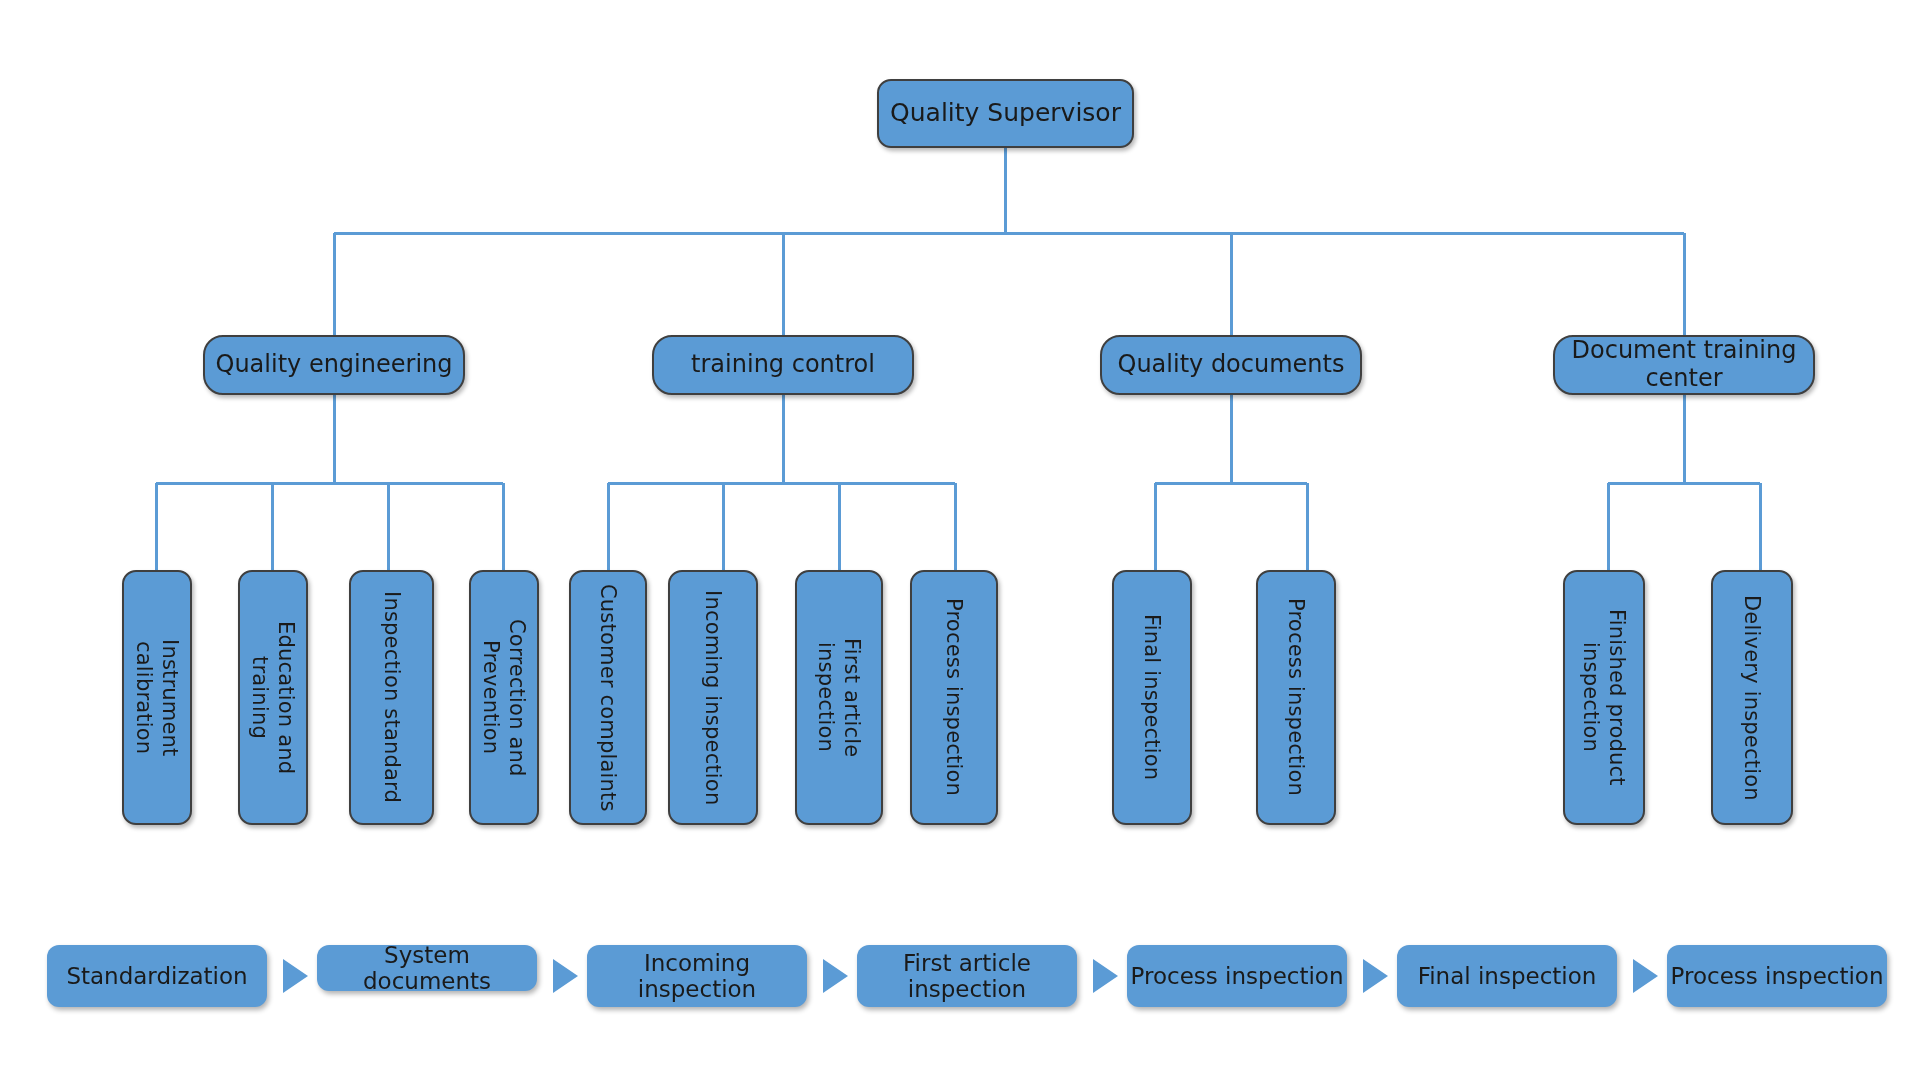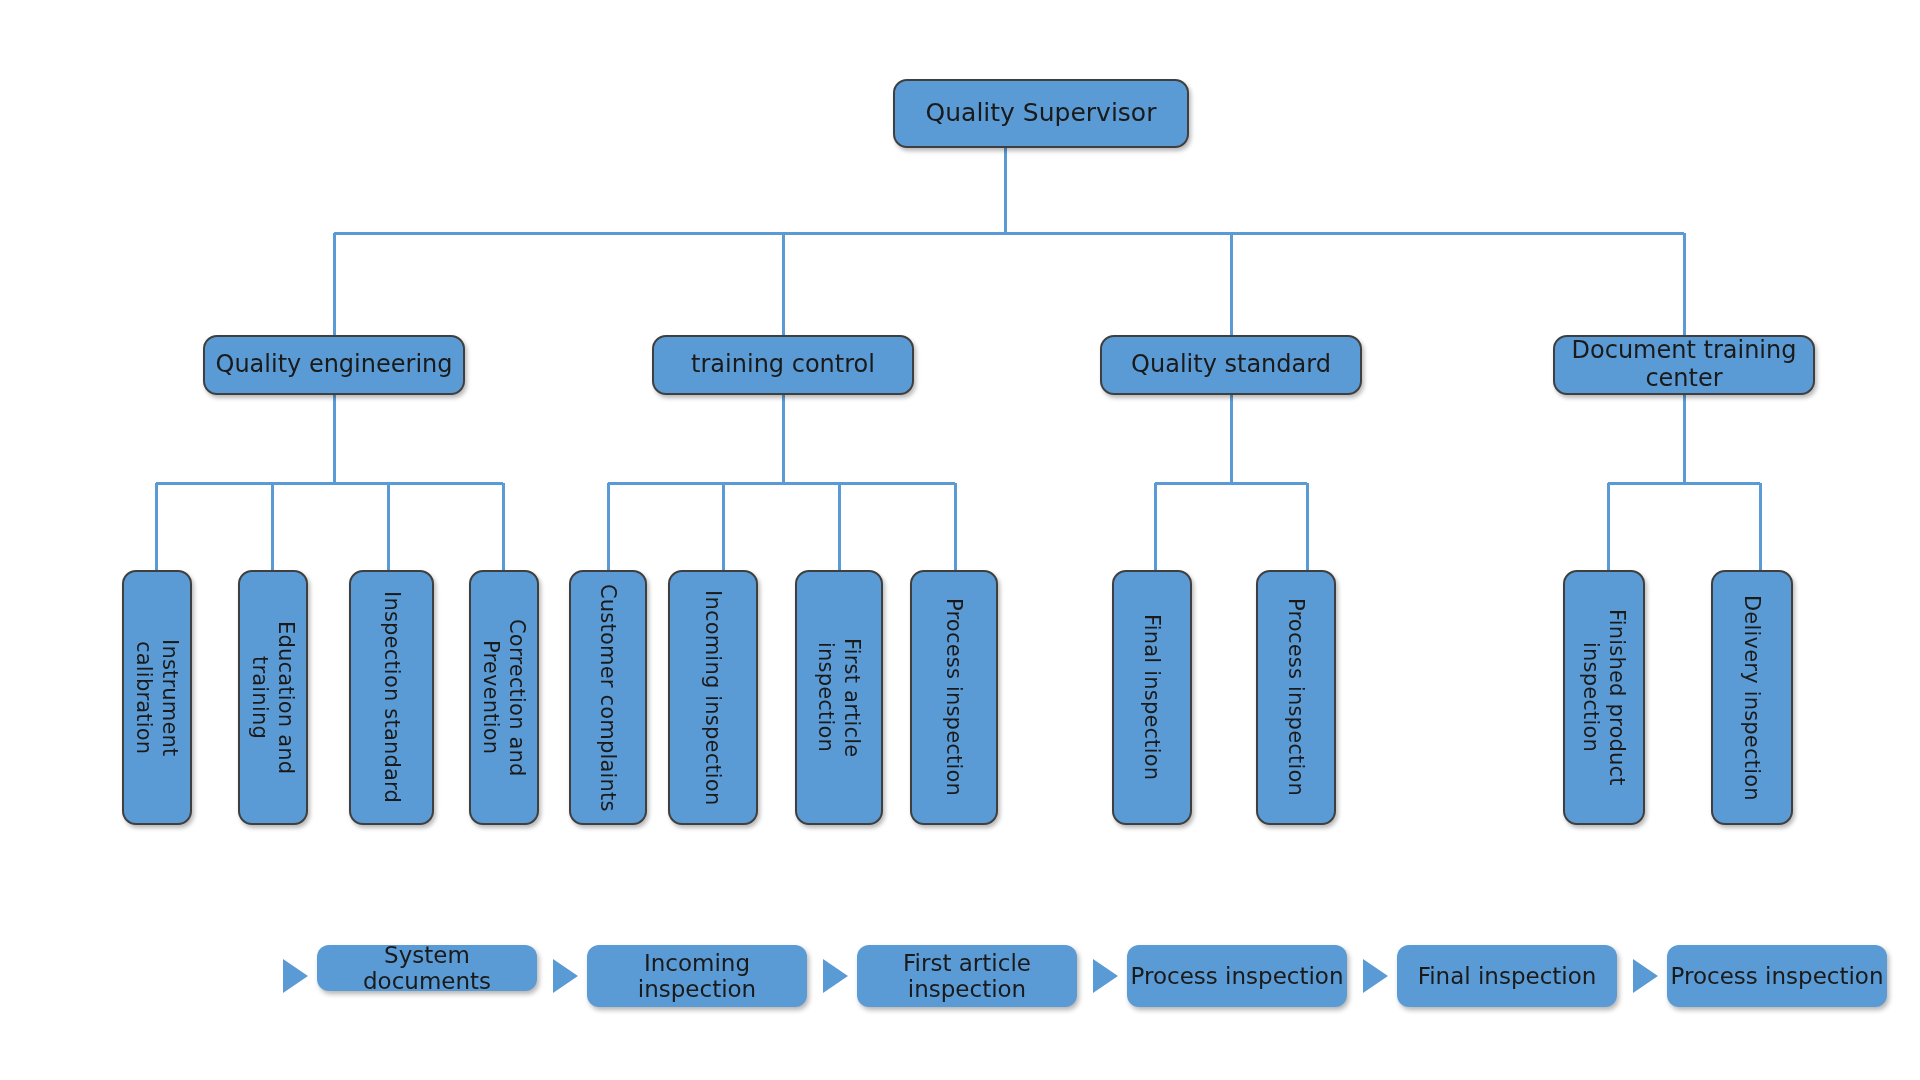--- a/index.html
+++ b/index.html
@@ -41,21 +41,21 @@
     line-height: 1.15;
     box-shadow: 2px 3px 4px rgba(0,0,0,0.28);
     z-index: 3;
   }
   .node.lvl1 {
     font-size: 25px;
     border-radius: 14px;
   }
   .node.lvl2 {
     font-size: 24px;
-    border-radius: 14px;
+    border-radius: 20px;
   }
   .node.lvl3 {
     font-size: 21px;
     border-radius: 14px;
     padding: 10px 0;
   }
   .node.lvl3 .vtext {
     writing-mode: vertical-rl;
     text-orientation: mixed;
     white-space: pre-line;
@@ -123,32 +123,32 @@
       <path d="M1155,483 L1155,570"></path>
       <path d="M1307,483 L1307,570"></path>
 
       <path d="M1684,395 L1684,483"></path>
       <path d="M1608,483 L1760,483"></path>
       <path d="M1608,483 L1608,570"></path>
       <path d="M1760,483 L1760,570"></path>
     </g>
   </svg>
 
-  <div class="node lvl1" style="left:877px; top:79px; width:296px; height:69px;margin-left:16px;">
+  <div class="node lvl1" style="left:877px; top:79px; width:257px; height:69px;">
     <span>Quality Supervisor</span>
   </div>
 
   <div class="node lvl2" style="left:203px; top:335px; width:262px; height:60px;">
     <span>Quality engineering</span>
   </div>
   <div class="node lvl2" style="left:652px; top:335px; width:262px; height:60px;">
     <span>training control</span>
   </div>
   <div class="node lvl2" style="left:1100px; top:335px; width:262px; height:60px;">
-    <span>Quality standard</span>
+    <span>Quality documents</span>
   </div>
   <div class="node lvl2" style="left:1553px; top:335px; width:262px; height:60px;">
     <span>Document training center</span>
   </div>
 
   <div class="node lvl3" style="left:122px; top:570px; width:70px; height:255px;">
     <span class="vtext">Instrument calibration</span>
   </div>
   <div class="node lvl3" style="left:238px; top:570px; width:70px; height:255px;">
     <span class="vtext">Education and training</span>
@@ -181,20 +181,23 @@
   </div>
 
   <div class="node lvl3" style="left:1563px; top:570px; width:82px; height:255px;">
     <span class="vtext">Finished product
 inspection</span>
   </div>
   <div class="node lvl3" style="left:1711px; top:570px; width:82px; height:255px;">
     <span class="vtext">Delivery inspection</span>
   </div>
 
+  <div class="flownode" style="left:47px; top:945px; width:220px; height:62px;">
+    <span>Standardization</span>
+  </div>
   <div class="flowarrow" style="left:283px; top:959px;"></div>
 
   <div class="flownode" style="left:317px; top:945px; width:220px; height:46px;">
     <span>System documents</span>
   </div>
   <div class="flowarrow" style="left:553px; top:959px;"></div>
 
   <div class="flownode" style="left:587px; top:945px; width:220px; height:62px;">
     <span>Incoming inspection</span>
   </div>

